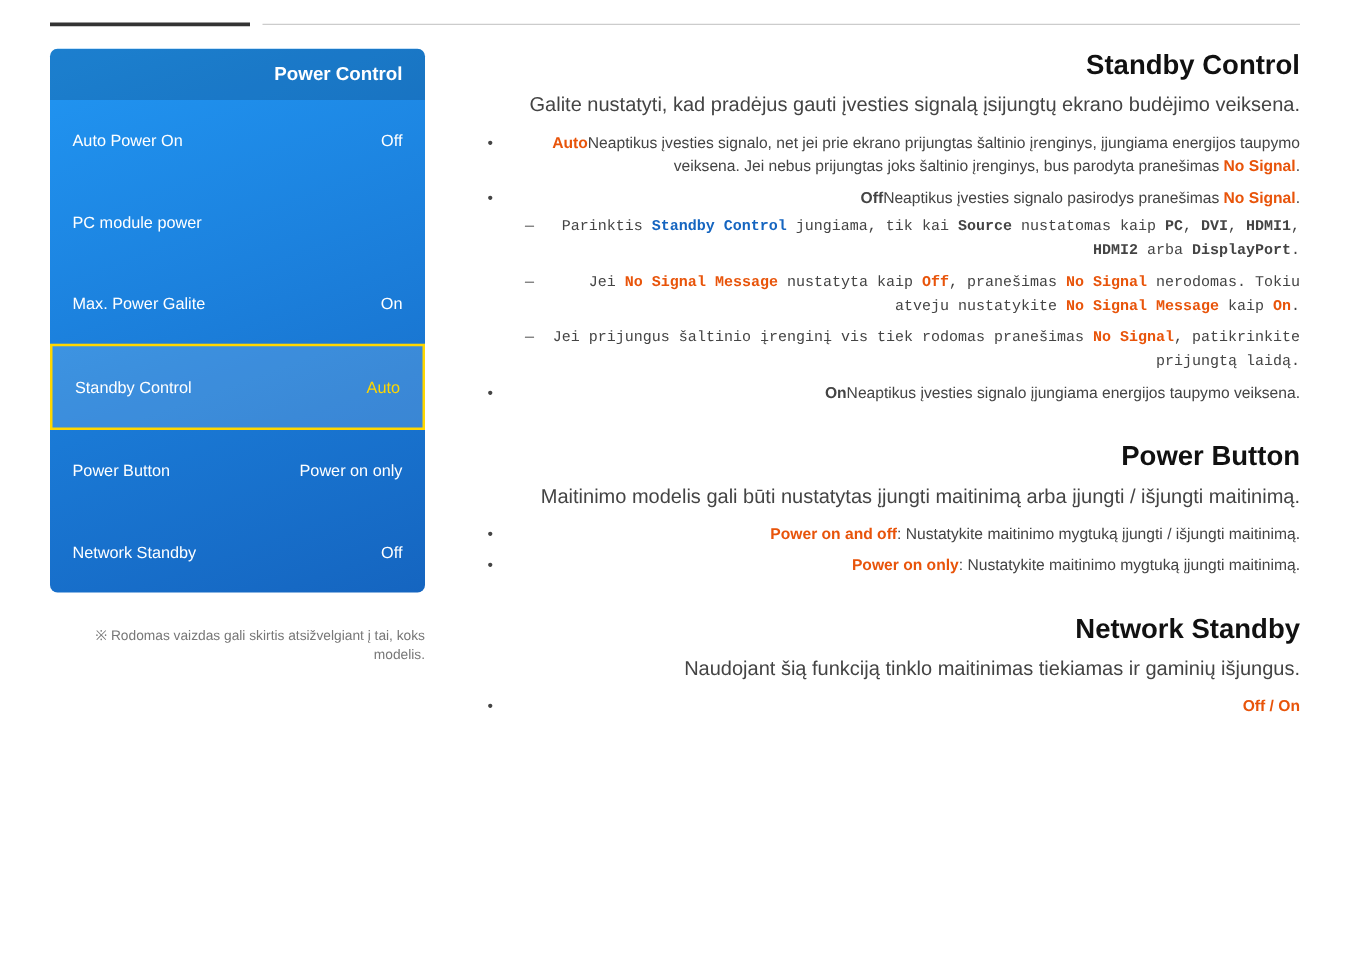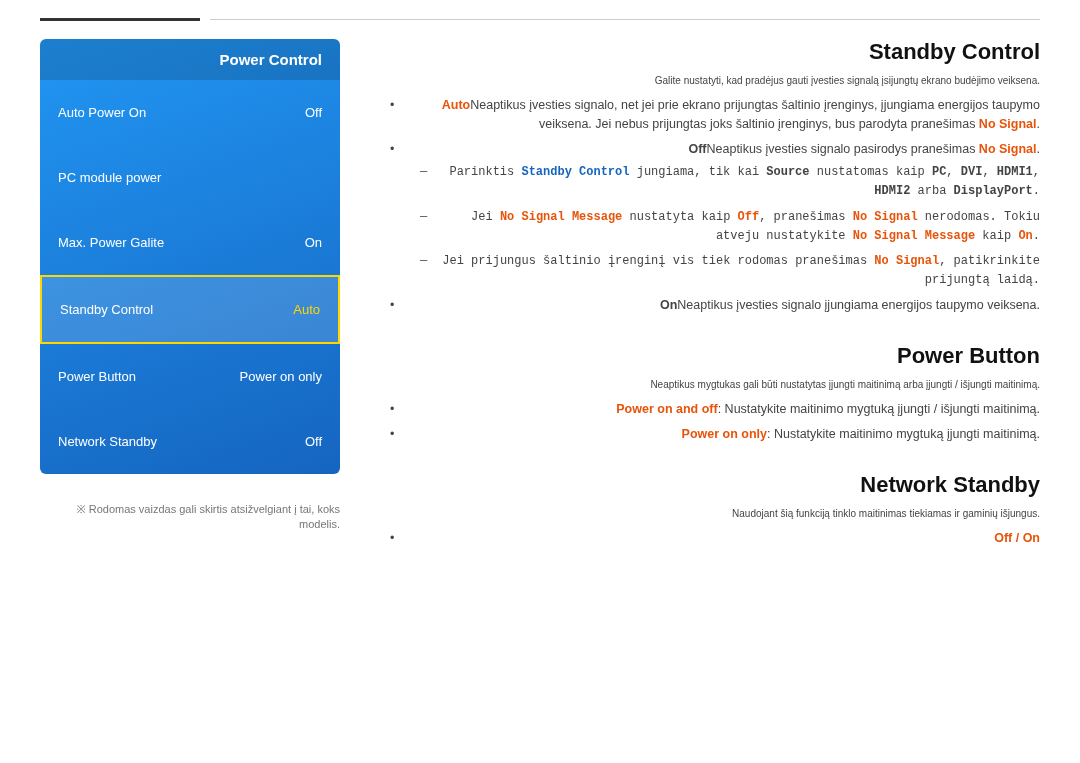--- a/index.html
+++ b/index.html
@@ -101,21 +101,21 @@
     }
 
     .section-title {
       font-size: 22px;
       font-weight: bold;
       color: #111;
       margin-bottom: 8px;
     }
 
     .section-desc {
-      font-size: 10px;
+      font-size: 16px;
       color: #444;
       margin-bottom: 8px;
       line-height: 1.5;
     }
 
     .bullet-list {
       list-style: none;
       padding-left: 10px;
     }
 
@@ -215,21 +215,21 @@
             <li><span class="bold">Off</span>Neaptikus įvesties signalo pasirodys pranešimas <span class="orange">No Signal</span>.<ul class="sub-bullet-list">
                 <li>Parinktis <span class="bold blue">Standby Control</span> jungiama, tik kai <span class="bold">Source</span> nustatomas kaip <span class="bold">PC</span>, <span class="bold">DVI</span>, <span class="bold">HDMI1</span>, <span class="bold">HDMI2</span> arba <span class="bold">DisplayPort</span>.</li>
                 <li>Jei <span class="orange">No Signal Message</span> nustatyta kaip <span class="orange">Off</span>, pranešimas <span class="orange">No Signal</span> nerodomas. Tokiu atveju nustatykite <span class="orange">No Signal Message</span> kaip <span class="orange">On</span>.</li>
                 <li>Jei prijungus šaltinio įrenginį vis tiek rodomas pranešimas <span class="orange">No Signal</span>, patikrinkite prijungtą laidą.</li>
               </ul></li>
             <li><span class="bold">On</span>Neaptikus įvesties signalo įjungiama energijos taupymo veiksena.</li>
           </ul>
         </div>
         <div class="section">
           <div class="section-title">Power Button</div>
-          <div class="section-desc">Neaptikus mygtukas gali būti nustatytas įjungti maitinimą arba įjungti / išjungti maitinimą.</div>
+          <div class="section-desc">Maitinimo modelis gali būti nustatytas įjungti maitinimą arba įjungti / išjungti maitinimą.</div>
           <ul class="bullet-list">
             <li><span class="orange">Power on and off</span>: Nustatykite maitinimo mygtuką įjungti / išjungti maitinimą.</li>
             <li><span class="orange">Power on only</span>: Nustatykite maitinimo mygtuką įjungti maitinimą.</li>
           </ul>
         </div>
         <div class="section">
           <div class="section-title">Network Standby</div>
           <div class="section-desc">Naudojant šią funkciją tinklo maitinimas tiekiamas ir gaminių išjungus.</div>
           <ul class="bullet-list">
             <li><span class="orange">Off / On</span></li>

